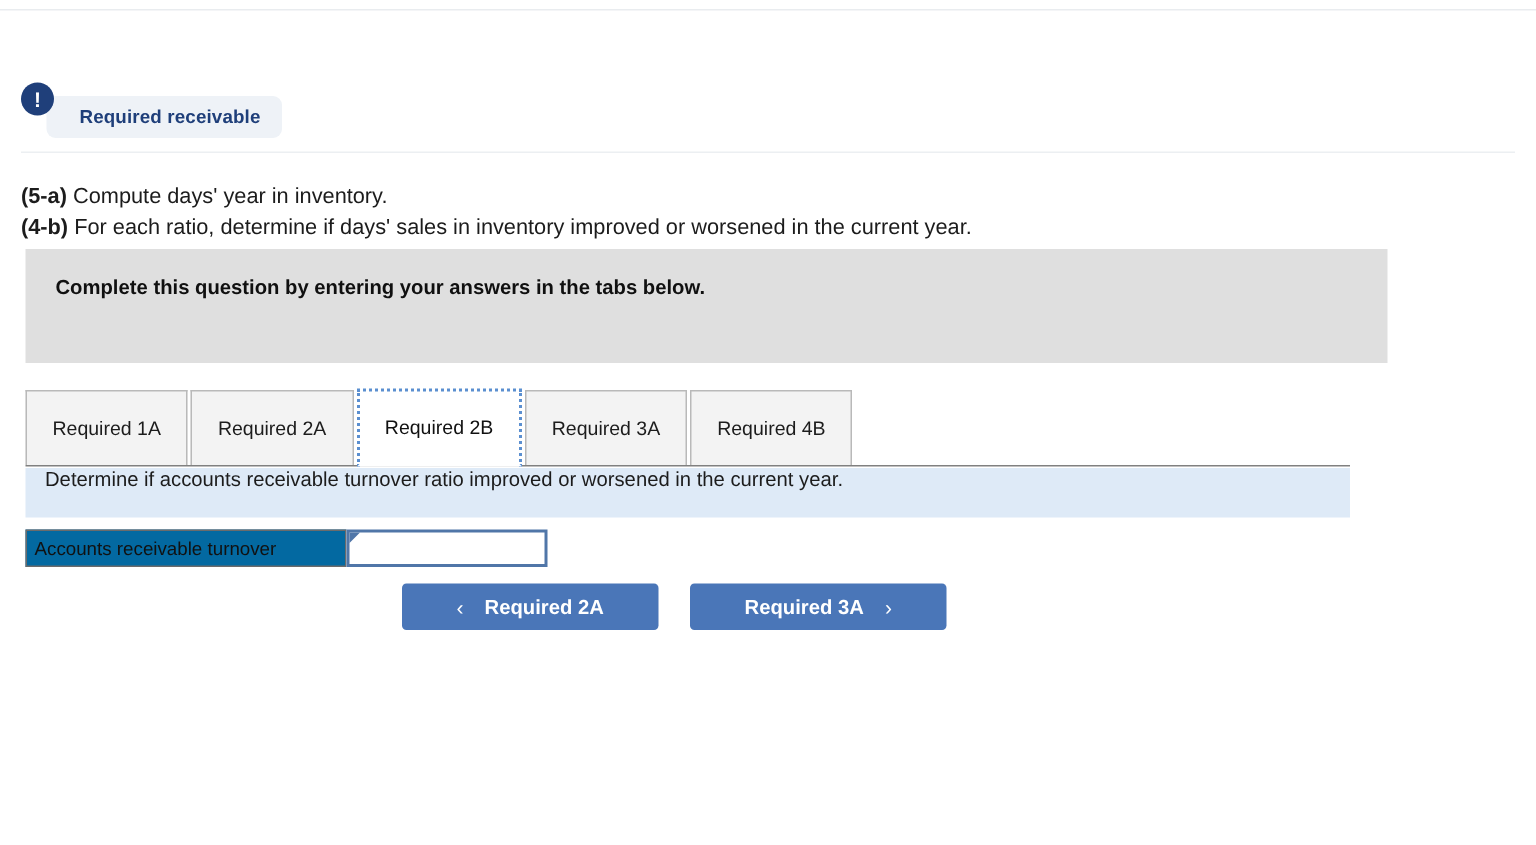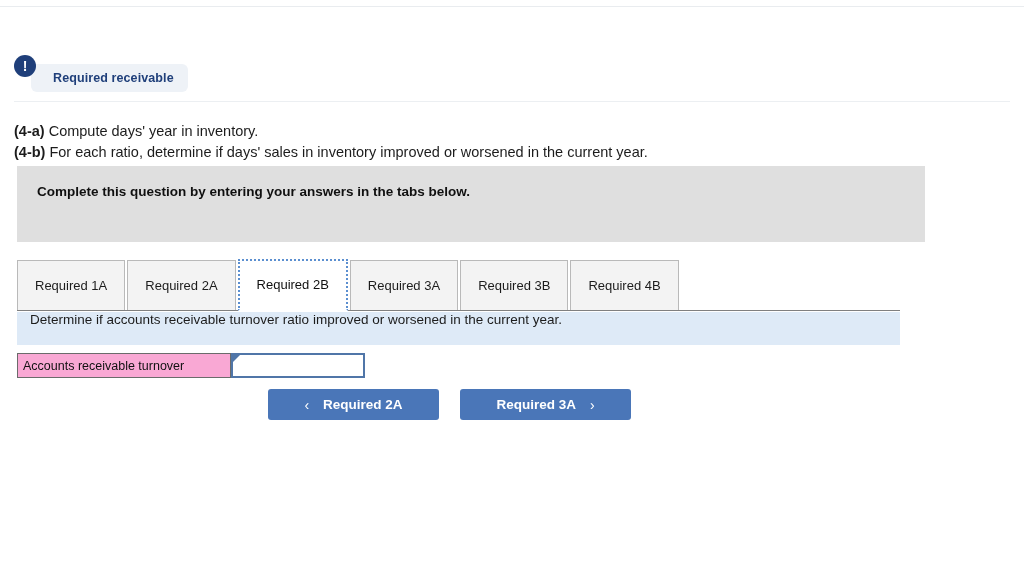--- a/index.html
+++ b/index.html
@@ -173,21 +173,21 @@
     left: 17px;
     top: 353px;
     display: flex;
     align-items: stretch;
     height: 25px;
   }
   .answer-label {
     width: 214px;
     box-sizing: border-box;
     border: 1px solid #6b6b6b;
-    background: #f9a8d4;
+    background: #0369a1;
     display: flex;
     align-items: center;
     padding-left: 5px;
     font-size: 12.5px;
     color: #111111;
     white-space: nowrap;
   }
   .answer-input-cell {
     position: relative;
     width: 134px;
@@ -259,43 +259,40 @@
 <div class="req-info-wrap">
   <div class="req-info-pill">
     <span class="req-info-label">Required receivable</span>
   </div>
   <div class="req-info-icon">!</div>
 </div>
 
 <div class="header-divider"></div>
 
 <div class="prompt">
-  <div><b>(4-a)</b><span> Compute days' year in inventory.</span></div>
+  <div><b>(5-a)</b><span> Compute days' year in inventory.</span></div>
   <div><b>(4-b)</b><span> For each ratio, determine if days' sales in inventory improved or worsened in the current year.</span></div>
 </div>
 
 <div class="instruction-panel">
   <div class="instruction-text">Complete this question by entering your answers in the tabs below.</div>
 </div>
 
 <div class="tabstrip" id="tabstrip">
     <div class="tab">
       <span>Required 1A</span>
     </div>
     <div class="tab">
       <span>Required 2A</span>
     </div>
     <div class="tab active">
       <span>Required 2B</span>
     </div>
     <div class="tab">
       <span>Required 3A</span>
-    </div>
-    <div class="tab">
-      <span>Required 3B</span>
     </div>
     <div class="tab">
       <span>Required 4B</span>
     </div>
   </div>
 
 <div class="sub-instruction">
   <div class="sub-instruction-text">Determine if accounts receivable turnover ratio improved or worsened in the current year.</div>
 </div>
 

